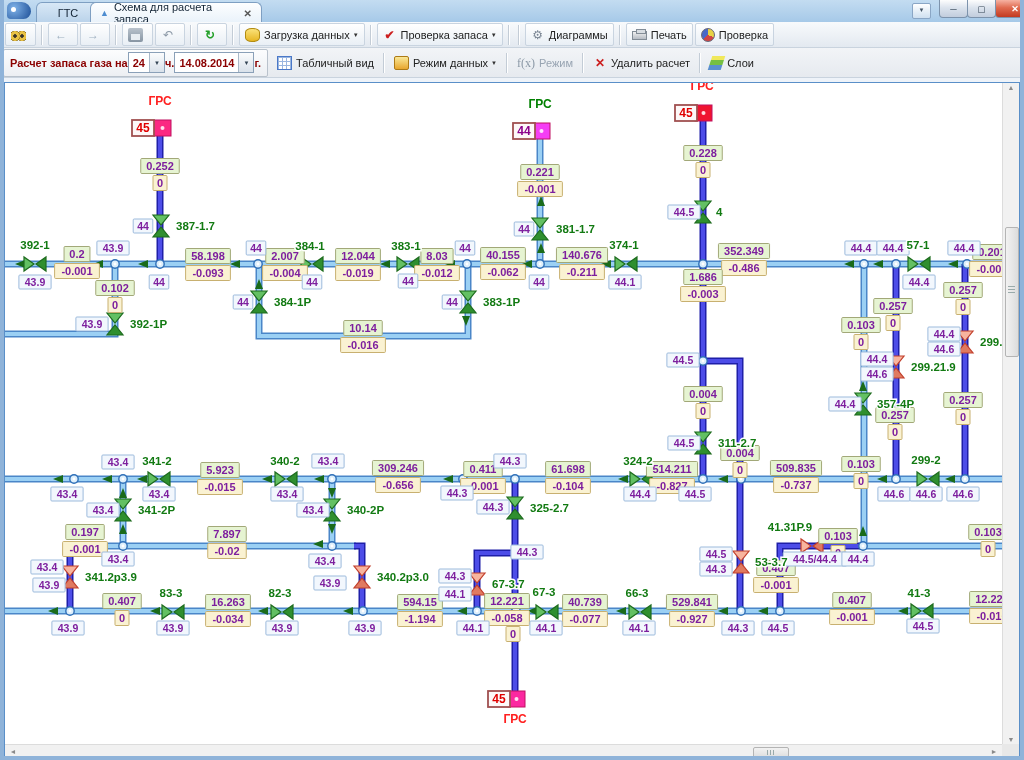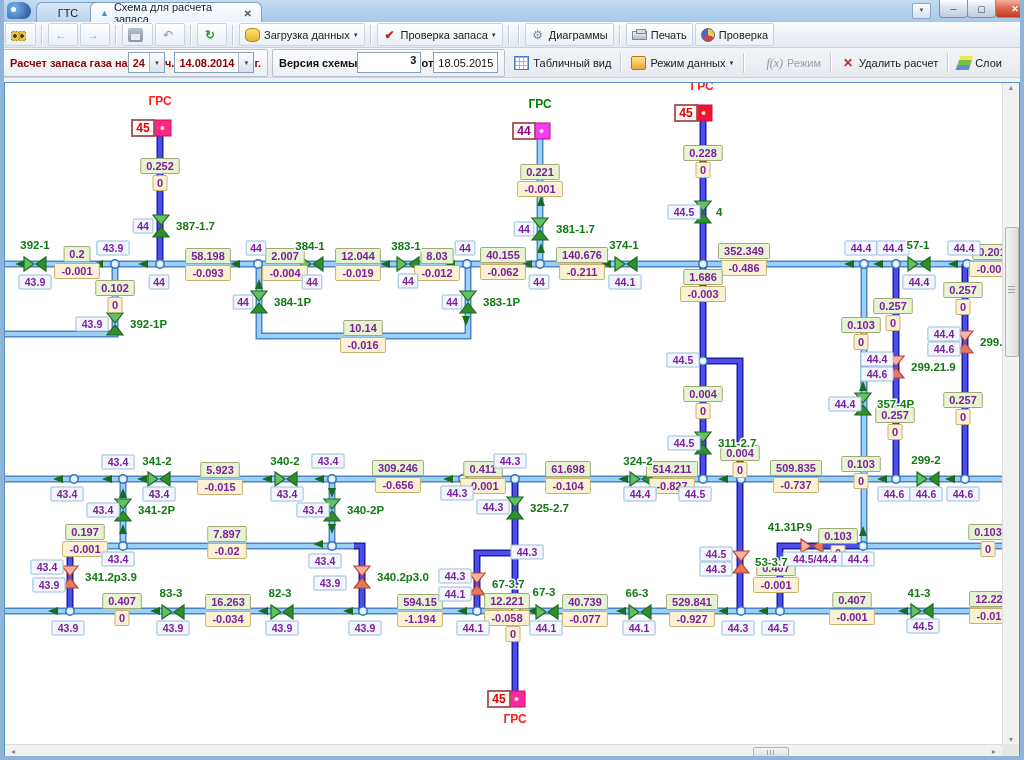--- a/index.html
+++ b/index.html
@@ -44,21 +44,21 @@
   .ic-pencil{background:linear-gradient(-45deg,transparent 32%,#2d51c4 32% 68%,transparent 68%);}
   .ic-gear{color:#7b8694;}
   .ic-printer{background:linear-gradient(#f0f0f0,#b6bcc4);border:1px solid #828c96;height:9px;margin-top:2px;box-sizing:border-box;}
   .ic-printer:before{content:"";position:absolute;left:3px;top:-3px;width:8px;height:3px;background:#d8dde2;border:1px solid #828c96;}
   .ic-pie{width:14px;height:14px;border-radius:50%;border:1px solid #667;box-sizing:border-box;
     background:conic-gradient(#e8d245 0 110deg,#d04545 110deg 230deg,#4a68c8 230deg 360deg);}
   .ic-table{background:#fff;border:1px solid #4a78c8;box-sizing:border-box;
     background-image:linear-gradient(#9ab6e0 1px,transparent 1px),linear-gradient(90deg,#9ab6e0 1px,transparent 1px);
     background-size:4px 4px;}
   .ic-calcmode{background:linear-gradient(#fae896,#e8a62e);border:1px solid #ad7a16;border-radius:2px;box-sizing:border-box;}
-  .ic-fx{font-style:italic;font-family:"Liberation Serif",serif;color:#8b98a6;width:auto;margin-left:12px;}
+  .ic-fx{font-family:"Liberation Serif",serif;color:#8b98a6;width:auto;}
   .ic-layers{background:linear-gradient(#f0e85a 0 4px,#76c043 4px 9px,#5a90d0 9px 14px);transform:skewX(-18deg);width:13px;}
   #tb2{position:absolute;left:0;top:48px;width:1024px;height:30px;background:linear-gradient(#f2f4f7,#e6eaef);
     border-bottom:1px solid #c9d3de;display:flex;align-items:center;padding-left:3px;box-sizing:border-box;font-size:11px;}
   .grp{display:flex;align-items:center;height:26px;padding:0 6px;margin-right:4px;
     border:1px solid #b9c2cc;border-radius:2px;background:linear-gradient(#fcfdfe,#eceff3);white-space:nowrap;}
   .redlbl{color:#8b0000;font-weight:bold;}
   .blklbl{color:#111;font-weight:bold;}
   .combo{display:inline-flex;align-items:center;height:19px;background:#fff;border:1px solid #8aa0b8;}
   .combo .val{padding:0 4px;font-weight:bold;color:#8b0000;}
   .combo .val.black{color:#111;font-weight:normal;}
@@ -164,28 +164,20 @@
       <span class="val">24</span>
       <span class="dd">▼</span>
     </span>
     <span class="redlbl">ч.</span>
     <span class="combo">
       <span class="val">14.08.2014</span>
       <span class="dd">▼</span>
     </span>
     <span class="redlbl">г.</span>
   </div>
-  <div class="grp">
-    <span class="blklbl">Версия схемы</span>
-    <span class="numbox">3</span>
-    <span class="blklbl">от</span>
-    <span class="combo">
-        <span class="val black">18.05.2015</span>
-      </span>
-  </div>
   <div id="tb2btns" style="display:flex;align-items:center;">
       <span class="t2btn">
         <span class="ic ic-table"></span>
         <span>Табличный вид</span>
       </span>
       <span class="sep"></span>
       <span class="t2btn">
         <span class="ic ic-calcmode"></span>
         <span>Режим данных</span>
         <span class="ddarr">▼</span>

